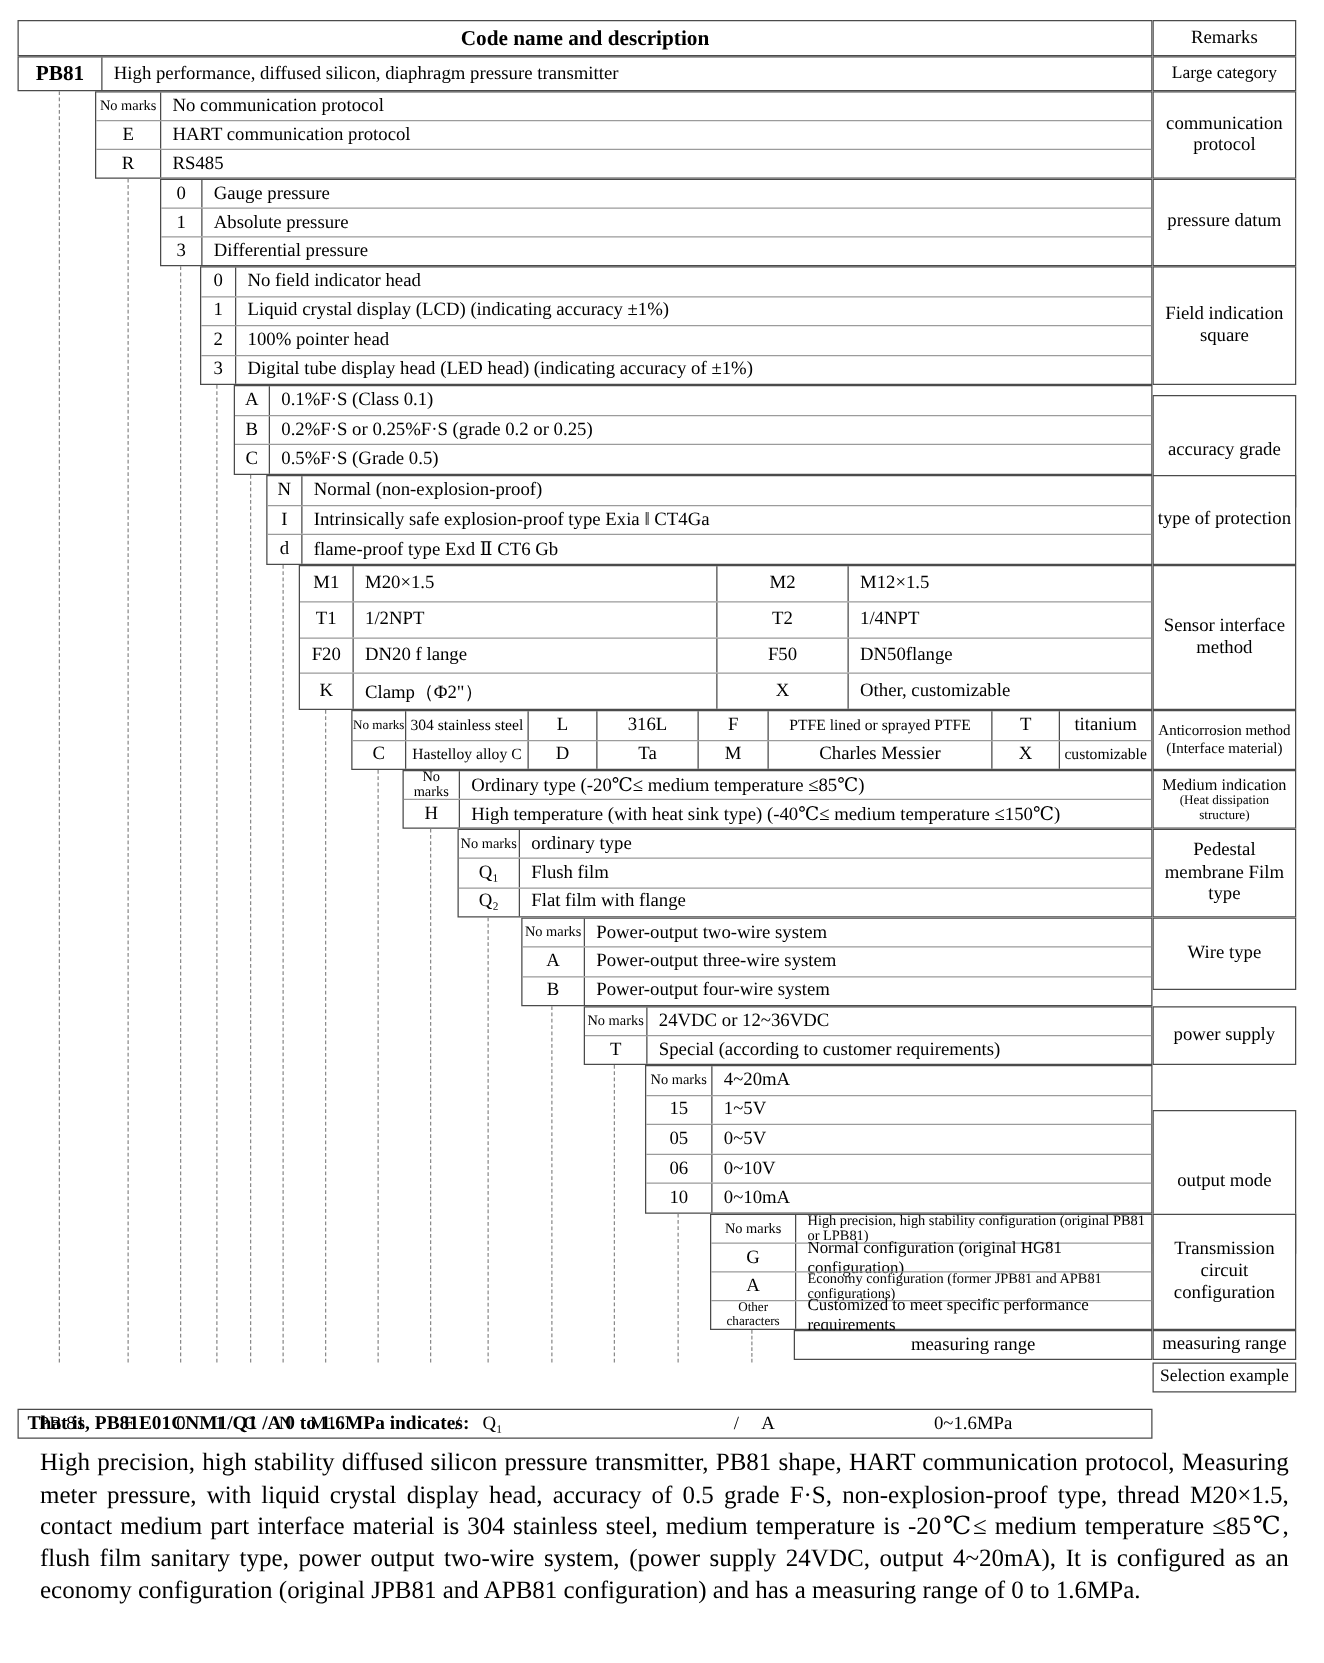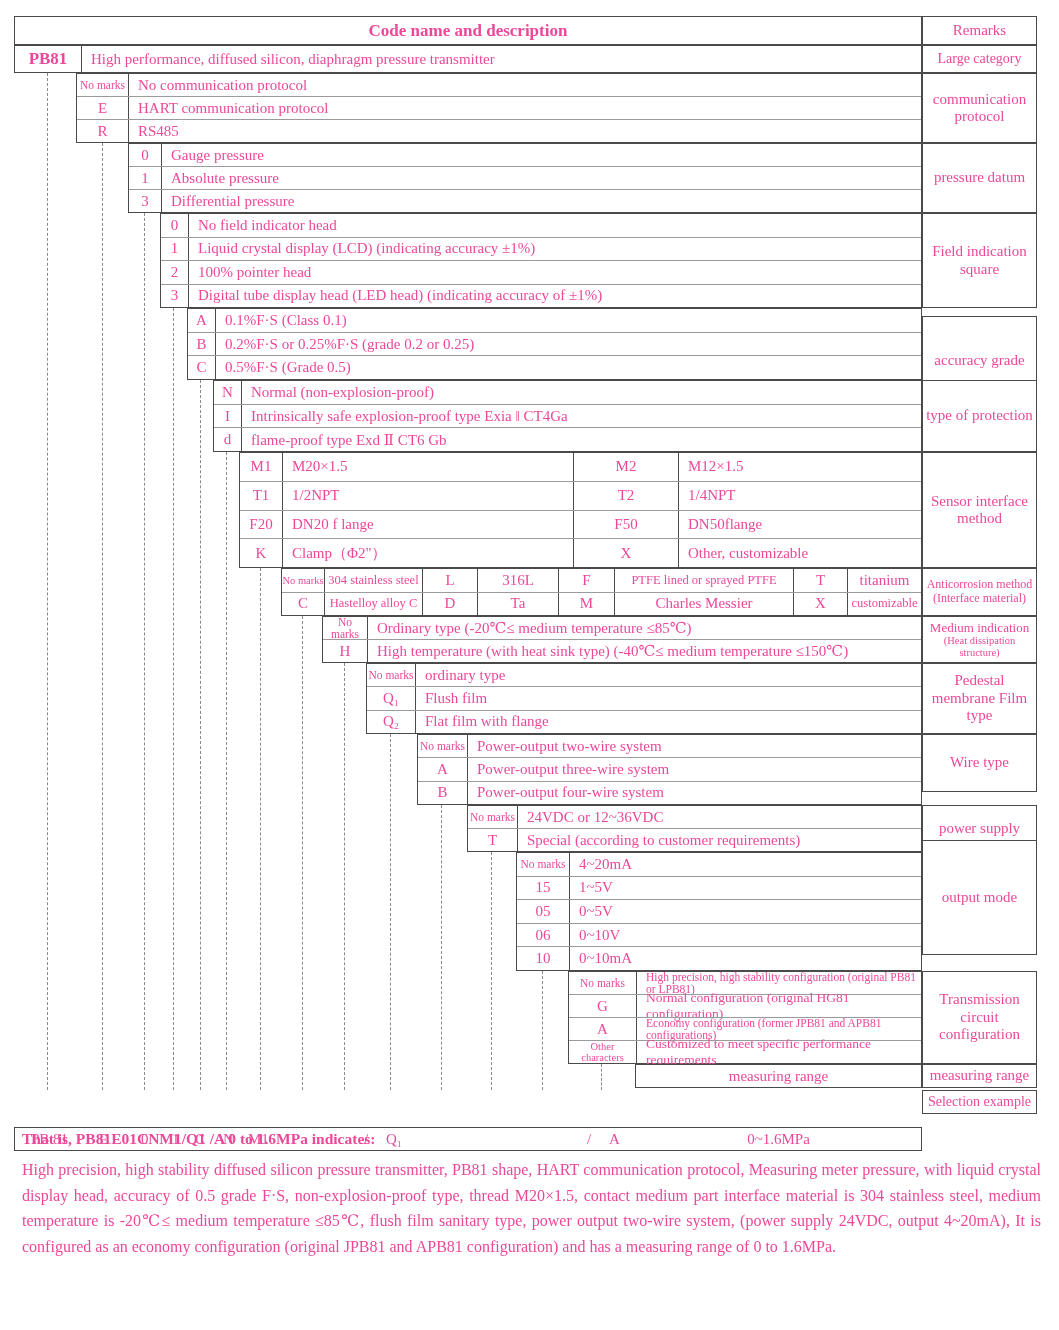--- a/index.html
+++ b/index.html
@@ -1,17 +1,17 @@
 <!DOCTYPE html>
 <html><head>
 <meta charset="utf-8">
 <style>
   html,body{margin:0;padding:0;background:#fff;}
   .page{position:relative;width:1059px;height:1330px;background:#fff;overflow:hidden;
-        font-family:"Liberation Serif","DejaVu Serif",serif;color:#ec4899;}
+        font-family:"Liberation Serif","DejaVu Serif",serif;color:#000000;}
   .box{position:absolute;box-sizing:border-box;border:1px solid #4a4a4a;background:#fff;}
   .grp{display:flex;flex-direction:column;}
   .row{display:flex;flex:1;align-items:stretch;min-height:0;}
   .row + .row{border-top:1px solid #9b9b9b;}
   .code{display:flex;align-items:center;justify-content:center;flex:0 0 auto;
         border-right:1px solid #4a4a4a;font-size:15px;text-align:center;}
   .desc{display:flex;align-items:center;flex:1;padding-left:9px;font-size:15px;min-width:0;}
   .ctr{justify-content:center;padding-left:0;text-align:center;}
   .b-r{border-right:1px solid #4a4a4a;}
   .sm{font-size:11.5px;}
@@ -23,21 +23,21 @@
   .remark-cell{position:absolute;box-sizing:border-box;border:1px solid #4a4a4a;left:922px;width:115px;
         display:flex;flex-direction:column;align-items:center;justify-content:center;
         text-align:center;padding:0 3px;font-size:15px;line-height:1.16;background:#fff;}
   .rsub{font-size:10.5px;line-height:1.1;}
   .dash{position:absolute;width:0;border-left:1px dashed #8a8a8a;}
   .hdr{display:flex;align-items:center;justify-content:center;font-weight:bold;font-size:17px;}
   .example-box{position:absolute;box-sizing:border-box;border:1px solid #4a4a4a;background:#fff;margin-top:37px;}
   .excode{position:absolute;top:0;height:22px;line-height:22px;font-size:15px;}
   .footer{position:absolute;left:22px;top:1130px;width:1019px;}
   .footer h3{font-size:15.5px;margin:0 0 9px 0;}
-  .footer p{font-size:16px;line-height:25.5px;margin:0;text-align:justify;}
+  .footer p{font-size:20px;line-height:25.5px;margin:10px;text-align:justify;}
 </style>
 </head>
 <body>
 
 <div class="page">
 
   <div class="box hdr" style="left:14px;top:16px;width:908px;height:29px">Code name and description</div>
   <div class="remark-cell" style="top:16px;height:29px">Remarks</div>
 
   <div class="box grp" style="left:14px;top:45px;width:908px;height:28px">
@@ -261,21 +261,21 @@
     </div>
     <div class="row">
       <div class="code" style="width:52px">06</div>
       <div class="desc">0~10V</div>
     </div>
     <div class="row">
       <div class="code" style="width:52px">10</div>
       <div class="desc">0~10mA</div>
     </div>
   </div>
-  <div class="remark-cell" style="top:840px;height:115px">output mode</div>
+  <div class="remark-cell" style="top:888px;height:115px">output mode</div>
 
   <div class="box grp" style="left:568px;top:971px;width:354px;height:93px">
     <div class="row">
       <div class="code sm" style="width:67px">No marks</div>
       <div class="desc f11">High precision, high stability configuration (original PB81 or LPB81)</div>
     </div>
     <div class="row">
       <div class="code" style="width:67px">G</div>
       <div class="desc f13">Normal configuration (original HG81 configuration)</div>
     </div>

